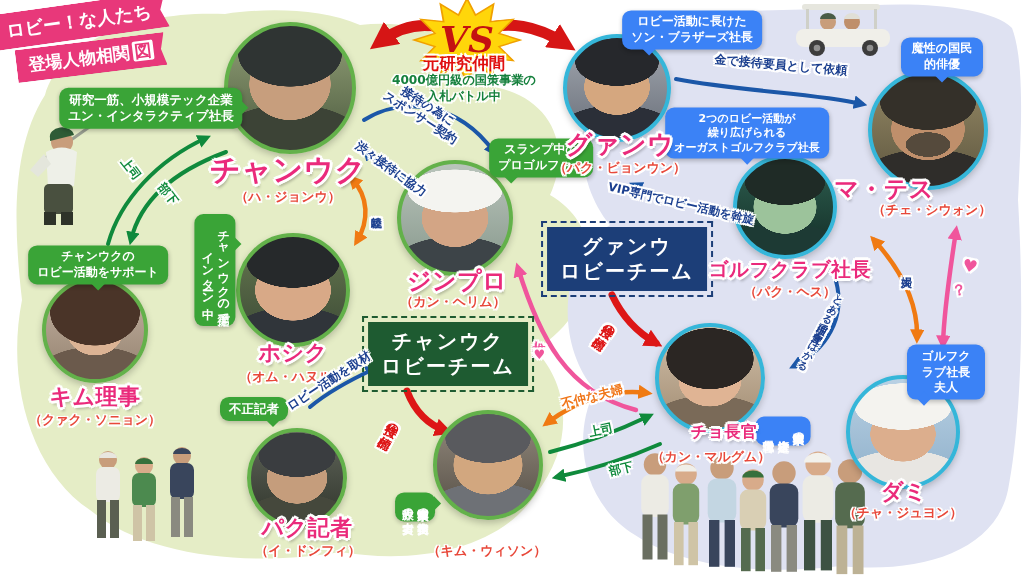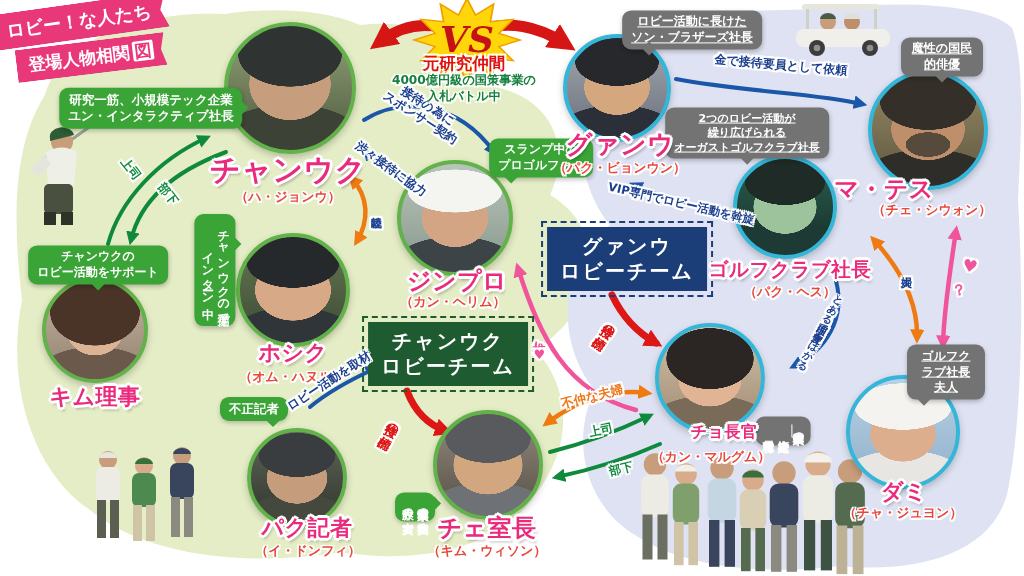--- a/index.html
+++ b/index.html
@@ -36,21 +36,21 @@
     transform:translate(-50%,-50%) rotate(var(--r,0deg));
     text-shadow:-2px -2px 0 #fff,2px -2px 0 #fff,-2px 2px 0 #fff,2px 2px 0 #fff,0 -2px 0 #fff,0 2px 0 #fff,-2px 0 0 #fff,2px 0 0 #fff;}
   .vtext{writing-mode:vertical-rl;}
   .lbl-navy{color:#1b3f8f;} .lbl-green{color:#0f8a3c;} .lbl-red{color:#dd1616;}
   .lbl-orange{color:#f07518;} .lbl-pink{color:#f0559c;}
 
   
   .bubble{position:absolute;z-index:4;transform:translate(-50%,-50%);border-radius:9px;padding:4px 9px;
     color:#fff;font-weight:800;font-size:12.5px;line-height:1.3;text-align:center;white-space:pre-line;
     box-shadow:0 2px 4px rgba(0,0,0,.22);}
-  .bubble-g{background:#3aa437;} .bubble-b{background:#737373;text-decoration:underline;}
+  .bubble-g{background:#3aa437;} .bubble-b{background:#3b82f6;}
   .bubble::after{content:"";position:absolute;width:10px;height:10px;background:inherit;transform:rotate(45deg);}
   .tail-b::after{left:50%;margin-left:-5px;bottom:-4px;}
   .tail-bl::after{left:16%;bottom:-4px;}
   .tail-br::after{right:14%;bottom:-4px;}
   .tail-r::after{right:-4px;top:50%;margin-top:-5px;}
   .tail-rt::after{right:-4px;top:22%;}
   .tail-l::after{left:-4px;top:30%;}
   .bubble.vtext{padding:8px 5px;}
 
   
@@ -247,27 +247,27 @@
   <div class="photo ring-g ph-che" style="left:433px;top:410px;width:110px;height:110px;"></div>
   <div class="photo ring-c ph-gwanu" style="left:563px;top:34px;width:108px;height:108px;"></div>
   <div class="photo ring-c ph-mateus" style="left:868px;top:70px;width:120px;height:120px;"></div>
   <div class="photo ring-c ph-golfpres" style="left:733px;top:155px;width:104px;height:104px;"></div>
   <div class="photo ring-c ph-cho" style="left:655px;top:323px;width:110px;height:110px;"></div>
   <div class="photo ring-c ph-dami" style="left:846px;top:375px;width:114px;height:114px;"></div>
 
   <span class="cname" style="left:288px;top:170px;font-size:30px;">チャンウク</span>
   <span class="actor" style="left:288px;top:197px;">（ハ・ジョンウ）</span>
   <span class="cname" style="left:95px;top:397px;font-size:22px;">キム理事</span>
+  <span class="actor" style="left:95px;top:420px;">（クァク・ソニョン）</span>
   <span class="cname" style="left:293px;top:353px;font-size:22px;">ホシク</span>
   <span class="actor" style="left:292px;top:377px;">（オム・ハヌル）</span>
   <span class="cname" style="left:457px;top:281px;font-size:24px;">ジンプロ</span>
   <span class="actor" style="left:453px;top:302px;">（カン・ヘリム）</span>
   <span class="cname" style="left:307px;top:528px;font-size:22px;">パク記者</span>
   <span class="actor" style="left:308px;top:551px;">（イ・ドンフィ）</span>
-  <span class="cname" style="left:487px;top:528px;font-size:24px;">チェ室長</span>
   <span class="actor" style="left:487px;top:551px;">（キム・ウィソン）</span>
   <span class="cname" style="left:620px;top:144px;font-size:26px;">グァンウ</span>
   <span class="actor" style="left:620px;top:168px;">（パク・ビョンウン）</span>
   <span class="cname" style="left:884px;top:189px;font-size:24px;">マ・テス</span>
   <span class="actor" style="left:932px;top:210px;">（チェ・シウォン）</span>
   <span class="cname" style="left:790px;top:269px;font-size:19.5px;">ゴルフクラブ社長</span>
   <span class="actor" style="left:790px;top:292px;">（パク・ヘス）</span>
   <span class="cname" style="left:712px;top:432px;font-size:16px;margin-left:12px;">チョ長官</span>
   <span class="actor" style="left:711px;top:457px;">（カン・マルグム）</span>
   <span class="cname" style="left:904px;top:492px;font-size:22px;font-family:Liberation Mono, monospace;">ダミ</span>

